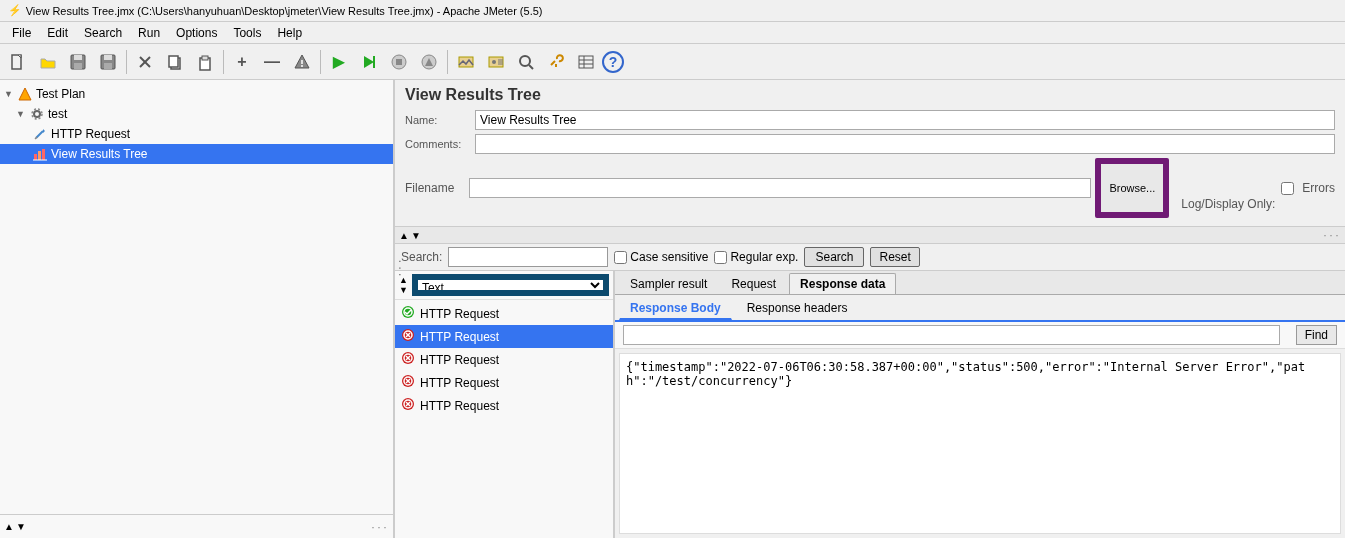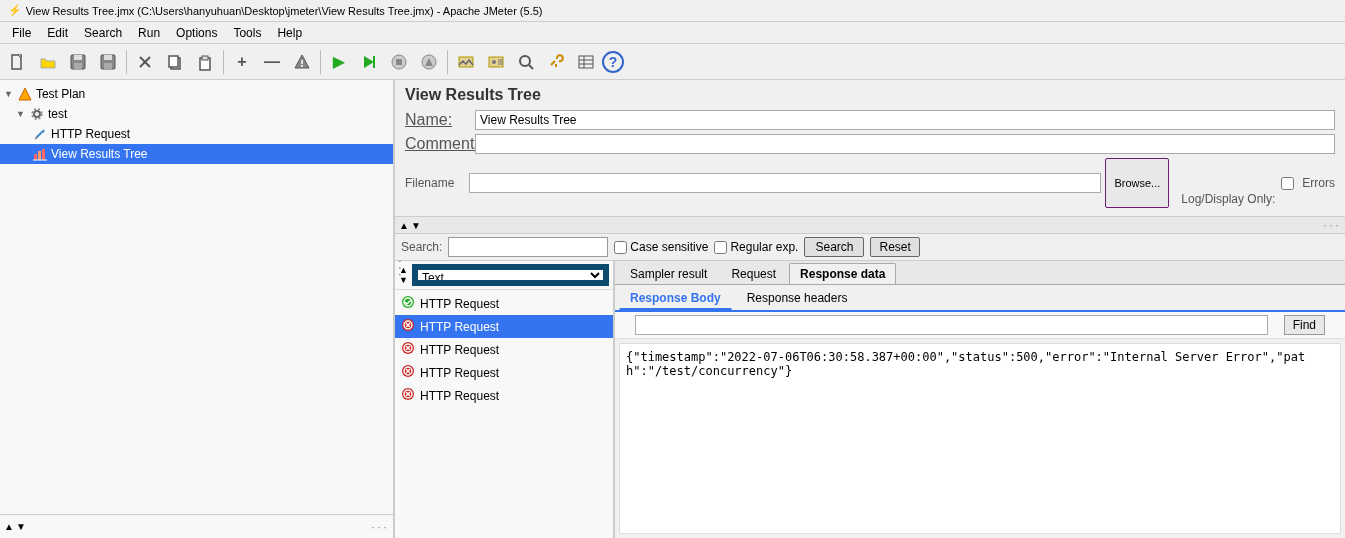--- a/index.html
+++ b/index.html
@@ -116,23 +116,22 @@
       color: #333;
       margin-bottom: 6px;
     }
     .form-row {
       display: flex;
       align-items: center;
       margin-bottom: 4px;
     }
     .form-label {
       width: 70px;
-      font-size: 16px;
+      font-size: 11px;
       color: #555;
-      text-decoration: underline;
     }
     .form-input {
       flex: 1;
       height: 20px;
       font-size: 12px;
       border: 1px solid #aaa;
       padding: 1px 4px;
       background: #fff;
     }
     #write-results-row {
@@ -152,21 +151,21 @@
       flex: 1;
       height: 20px;
       font-size: 12px;
       border: 1px solid #aaa;
       padding: 1px 4px;
       background: #fff;
     }
     .browse-btn {
       padding: 18px 8px;
       font-size: 11px;
-      border: 1px solid #701a75;
+      border: 6px solid #701a75;
       background: #e8e8e8;
       cursor: pointer;
       border-radius: 2px;
     }
     .log-display-label { font-size: 12px; color: #555; margin-left: 8px; margin-top: 32px; }
     .errors-label { font-size: 12px; color: #555; margin-left: 4px; }
 
     
     #search-bar {
       background: #f0f0f0;
@@ -310,21 +309,21 @@
     .sub-tab.active {
       border-bottom: 2px solid #3574f0;
       font-weight: bold;
       color: #3574f0;
     }
 
     
     #find-bar {
       display: flex;
       align-items: center;
-      padding: 3px 20px;
+      padding: 3px 8px;
       border-bottom: 1px solid #ddd;
       gap: 16px;
       background: #f8f8f8;
     }
     .find-input {
       flex: 1;
       height: 20px;
       font-size: 12px;
       border: 1px solid #aaa;
       padding: 1px 4px;

